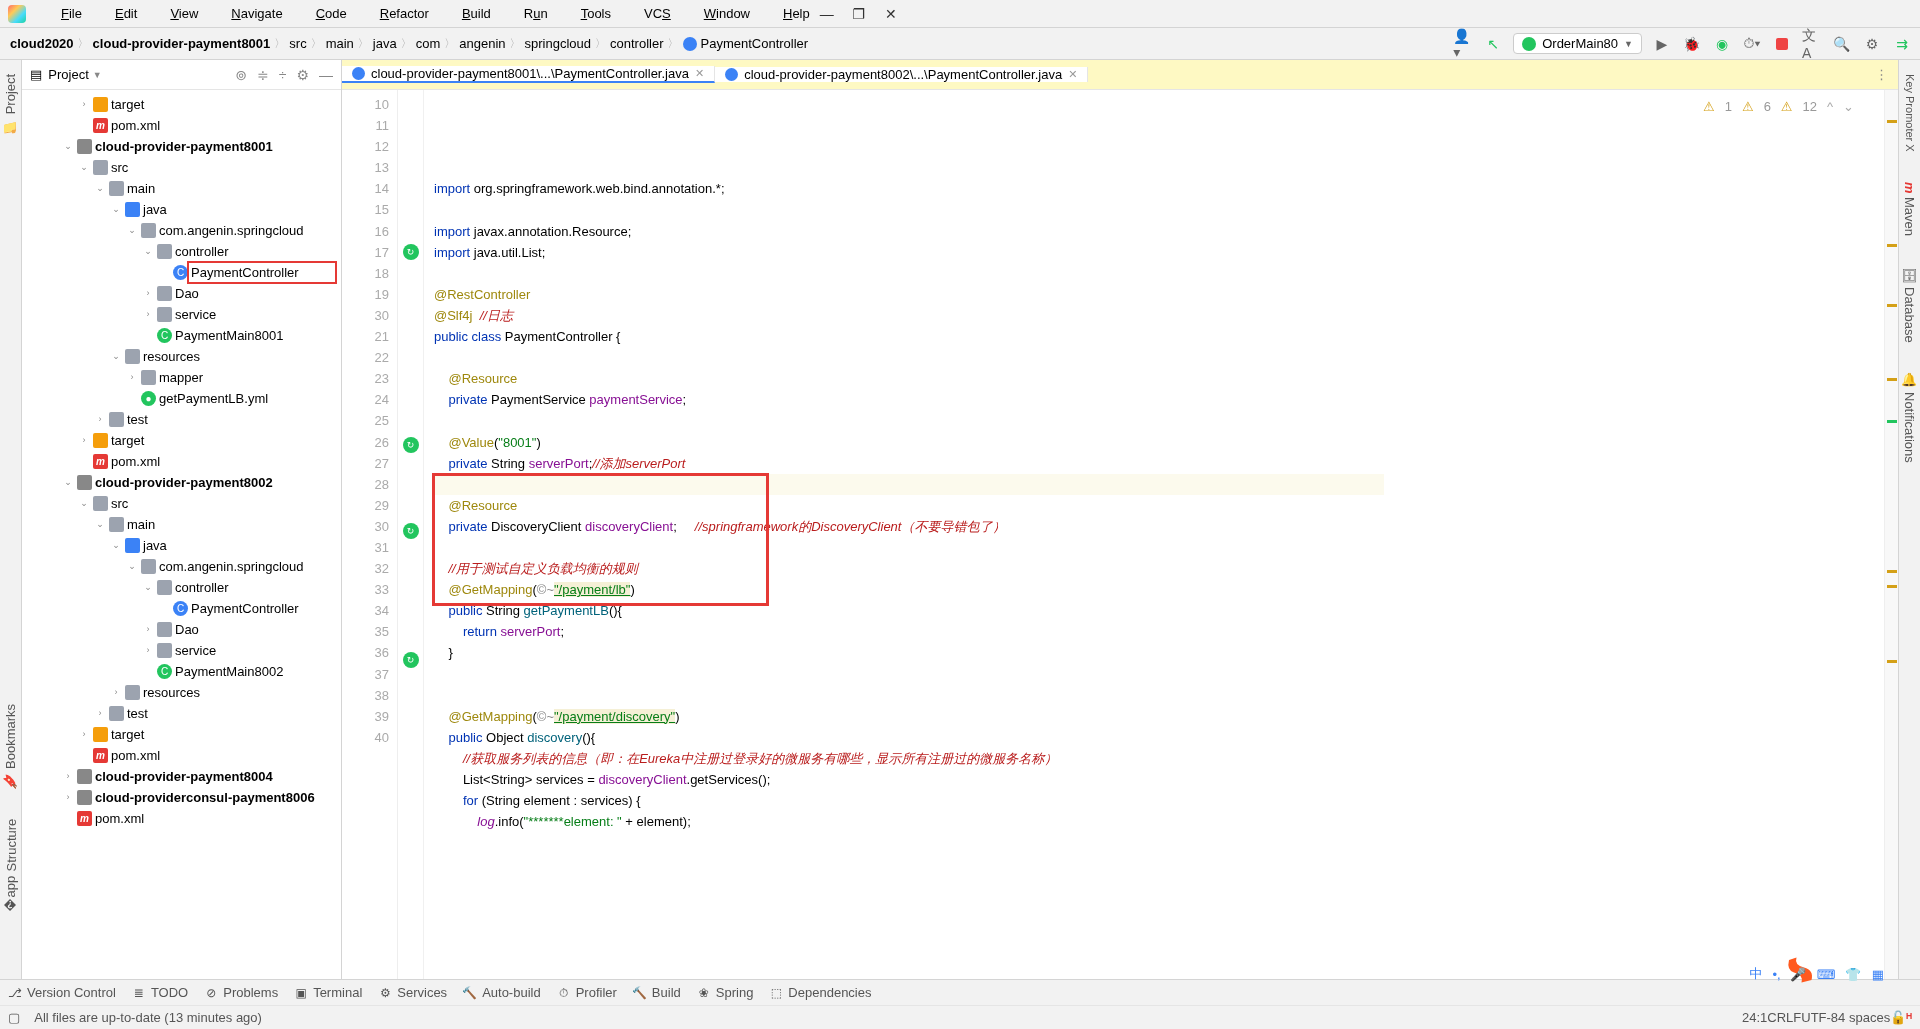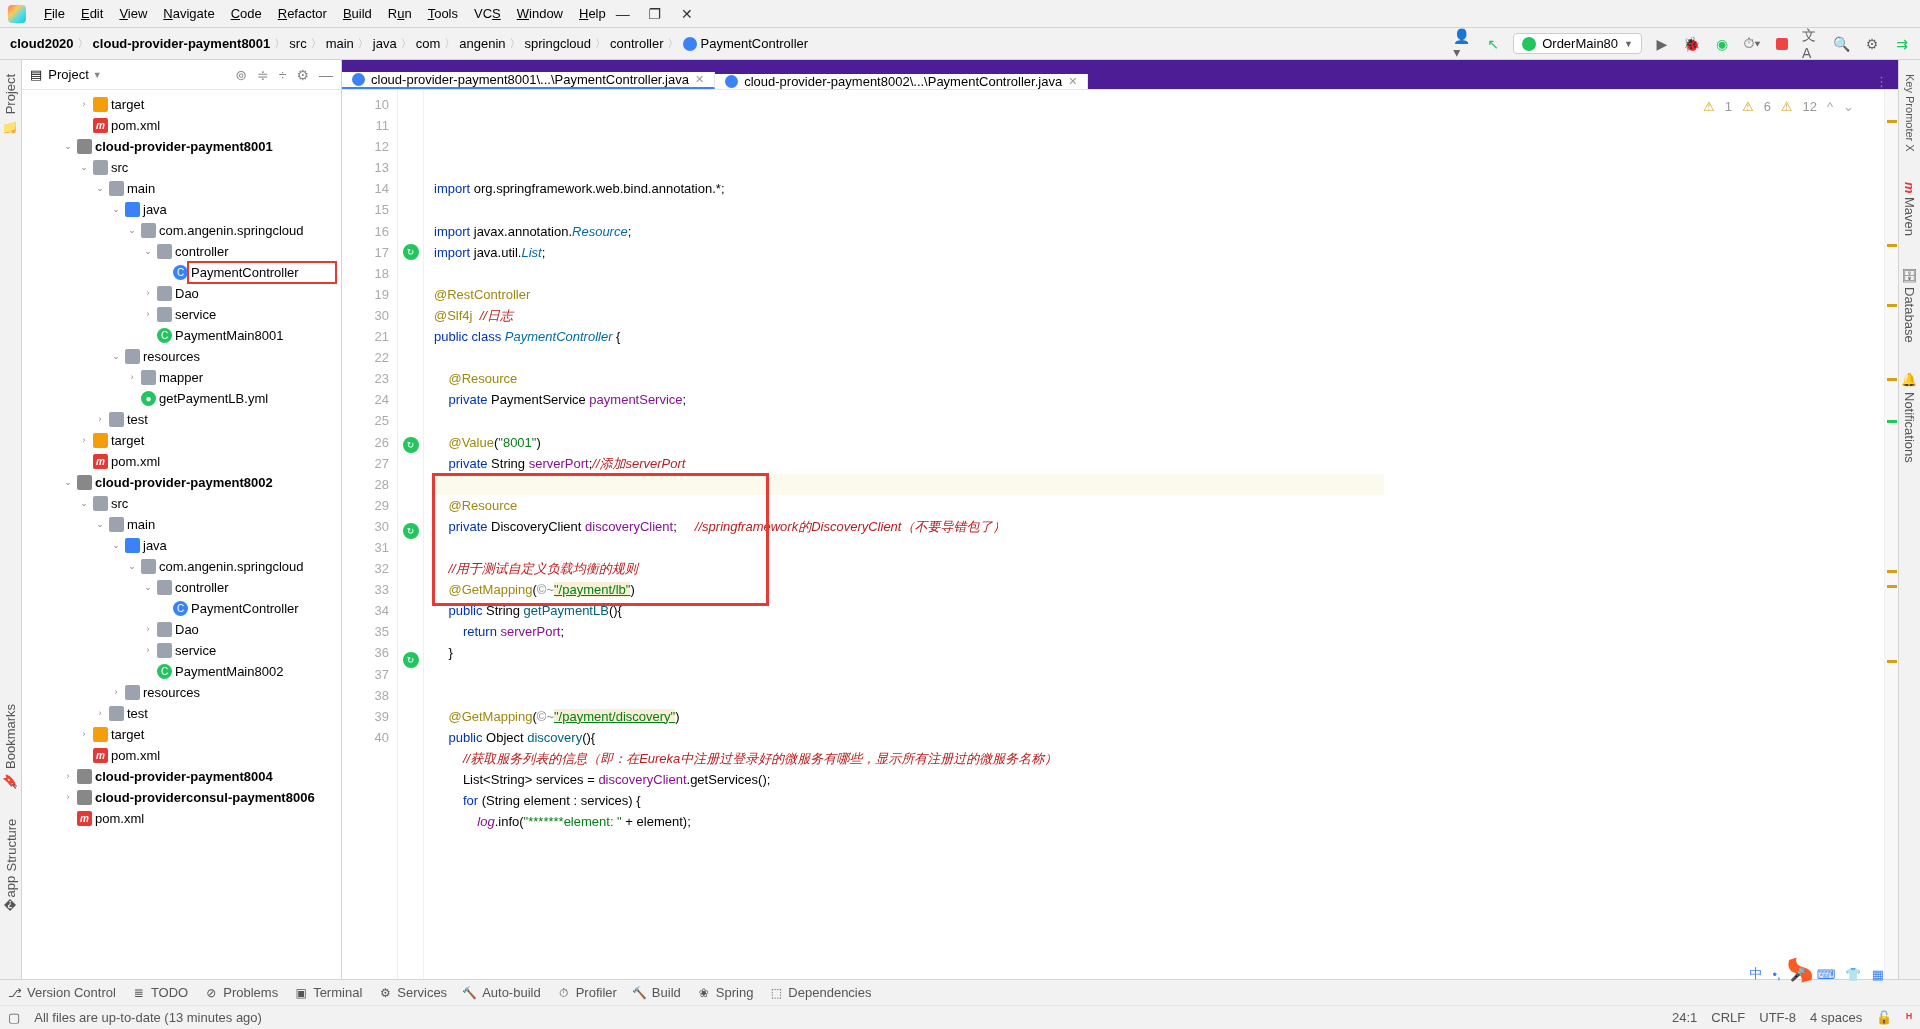--- a/index.html
+++ b/index.html
@@ -1,19 +1,19 @@
 <!DOCTYPE html>
 <html><head>
 <meta charset="utf-8">
 <style>
 * { margin: 0; padding: 0; box-sizing: border-box; font-family: "Segoe UI", Arial, sans-serif; font-size: 13px; }
 body { background: #f2f2f2; width: 1920px; height: 1029px; overflow: hidden; display: flex; flex-direction: column; }
 .menubar { height: 28px; background: #f2f2f2; display: flex; align-items: center; padding: 0 8px; gap: 4px; border-bottom: 1px solid #d4d4d4; }
 .menubar .logo { width: 18px; height: 18px; background: linear-gradient(135deg,#ff6b6b,#feca57,#48dbfb,#1dd1a1); border-radius: 4px; margin-right: 8px; }
-.menubar .mi { padding: 2px 6px; cursor: pointer; }
+.menubar .mi { padding: 2px 6px; cursor: pointer; margin-left: 17px; }
 .menubar .mi u { text-decoration: underline; }
 .menubar .title { flex: 1; text-align: center; color: #333; font-size: 12.5px; }
 .winbtns { display: flex; gap: 18px; padding-right: 8px; }
 .winbtn { width: 14px; height: 14px; color: #333; font-size: 14px; line-height: 14px; text-align: center; cursor: pointer; }
 .navbar { height: 32px; background: #f2f2f2; display: flex; align-items: center; border-bottom: 1px solid #d4d4d4; padding: 0 8px; }
 .breadcrumbs { display: flex; align-items: center; gap: 2px; flex: 1; overflow: hidden; }
 .crumb { display: flex; align-items: center; gap: 4px; padding: 2px 2px; font-size: 12.5px; cursor: pointer; }
 .crumb-sep { color: #aaa; font-size: 11px; }
 .cicon { width: 14px; height: 14px; border-radius: 50%; background: #3b82f6; position: relative; }
 .cicon.green { background: #22c55e; }
@@ -42,53 +42,53 @@
 .ticon { width: 15px; height: 15px; display: inline-flex; align-items: center; justify-content: center; font-size: 10px; border-radius: 2px; }
 .ticon.folder { background: #888; color: #fff; border-radius: 2px; }
 .ticon.folder.blue { background: #3b82f6; }
 .ticon.folder.orange { background: #f59e0b; }
 .ticon.folder.gray { background: #9ca3af; }
 .ticon.m { background: #e53935; color: #fff; font-weight: bold; font-style: italic; }
 .ticon.c { background: #3b82f6; color: #fff; border-radius: 50%; }
 .ticon.cspring { background: #22c55e; color: #fff; border-radius: 50%; }
 .ticon.yml { background: #22c55e; color: #fff; border-radius: 50%; font-weight: bold; }
 .editorpane { flex: 1; display: flex; flex-direction: column; background: #fff; min-width: 0; }
-.tabs { height: 30px; display: flex; align-items: flex-end; border-bottom: 1px solid #e5e5e5; background: #4c1d95; }
+.tabs { height: 30px; display: flex; align-items: center; border-bottom: 1px solid #e5e5e5; background: #fef9c3; }
 .etab { display: flex; align-items: center; gap: 6px; padding: 0 10px; border-right: 1px solid #e5e5e5; background: #fff; font-size: 12.5px; cursor: pointer; position: relative; }
 .etab.active { border-bottom: 2px solid #3b82f6; }
 .etab .close { color: #999; font-size: 11px; }
 .tabmore { margin-left: auto; padding: 0 10px; display: flex; align-items: center; color: #888; }
 .codewrap { flex: 1; display: flex; position: relative; overflow: hidden; }
 .gutter { width: 56px; background: #fff; text-align: right; color: #aaa; font-family: "Consolas", monospace; font-size: 13px; line-height: 21.1px; padding-right: 8px; padding-top: 4px; border-right: 1px solid #eee; }
 .gutter2 { width: 26px; background: #fff; border-right: 1px solid #f0f0f0; padding-top: 4px; }
 .gmark { width: 16px; height: 16px; border-radius: 50%; background: #22c55e; margin: 2.5px auto; font-size: 9px; color: #fff; text-align: center; line-height: 16px; }
 .code { flex: 1; font-family: "Consolas", monospace; font-size: 13.5px; line-height: 21.1px; padding: 4px 0 4px 10px; position: relative; white-space: pre; }
 .kw { color: #0033b3; }
 .ann { color: #9e880d; }
 .str { color: #067d17; }
 .str.u { text-decoration: underline; background: #f5f0d6; }
 .com { color: #b91c1c; font-style: italic; }
 .fld { color: #871094; }
-.cls { color: #0369a1; font-style: italic; }
+.cls { color: #000000; }
 .mtd { color: #00627a; }
 .redbox { position: absolute; border: 3px solid #e53935; pointer-events: none; }
 .insp { position: absolute; top: 6px; right: 30px; display: flex; gap: 10px; font-size: 12px; color: #999; align-items: center; }
 .insp .warn { color: #d4a017; }
 .insp .weak { color: #d4a017; }
 .currentline { display: inline-block; background: #fcfaed; min-width: 950px; }
 .scrollmap { width: 14px; background: #f8f8f8; border-left: 1px solid #eee; position: relative; }
 .smark { position: absolute; width: 10px; height: 3px; left: 2px; }
 .smark.y { background: #d4a017; }
 .smark.g { background: #22c55e; }
 .bottombar { height: 26px; background: #f2f2f2; border-top: 1px solid #d4d4d4; display: flex; align-items: center; padding: 0 8px; gap: 16px; }
 .bb-item { display: flex; align-items: center; gap: 5px; font-size: 12px; color: #555; cursor: pointer; }
 .bb-icon { width: 14px; height: 14px; display: inline-flex; align-items: center; justify-content: center; font-size: 12px; }
 .statusbar { height: 24px; background: #f2f2f2; border-top: 1px solid #e5e5e5; display: flex; align-items: center; padding: 0 8px; gap: 14px; font-size: 12px; color: #555; }
 .statusbar .msg { flex: 1; }
-.statusbar .right { display: flex; gap: 14px; align-items: center; }
+.statusbar .right { display: flex; align-items: center; }
 .sogou { position: absolute; right: 106px; bottom: 44px; width: 30px; height: 30px; }
 .sogou svg { width: 30px; height: 30px; }
 .inputtb { position: absolute; right: 36px; bottom: 46px; display: flex; gap: 10px; color: #3b82f6; align-items: center; font-size: 15px; }
 </style>
 </head>
 <body>
 
 <div class="menubar">
   <div class="logo"></div>
   <div class="mi"><u>F</u><span>ile</span></div>

